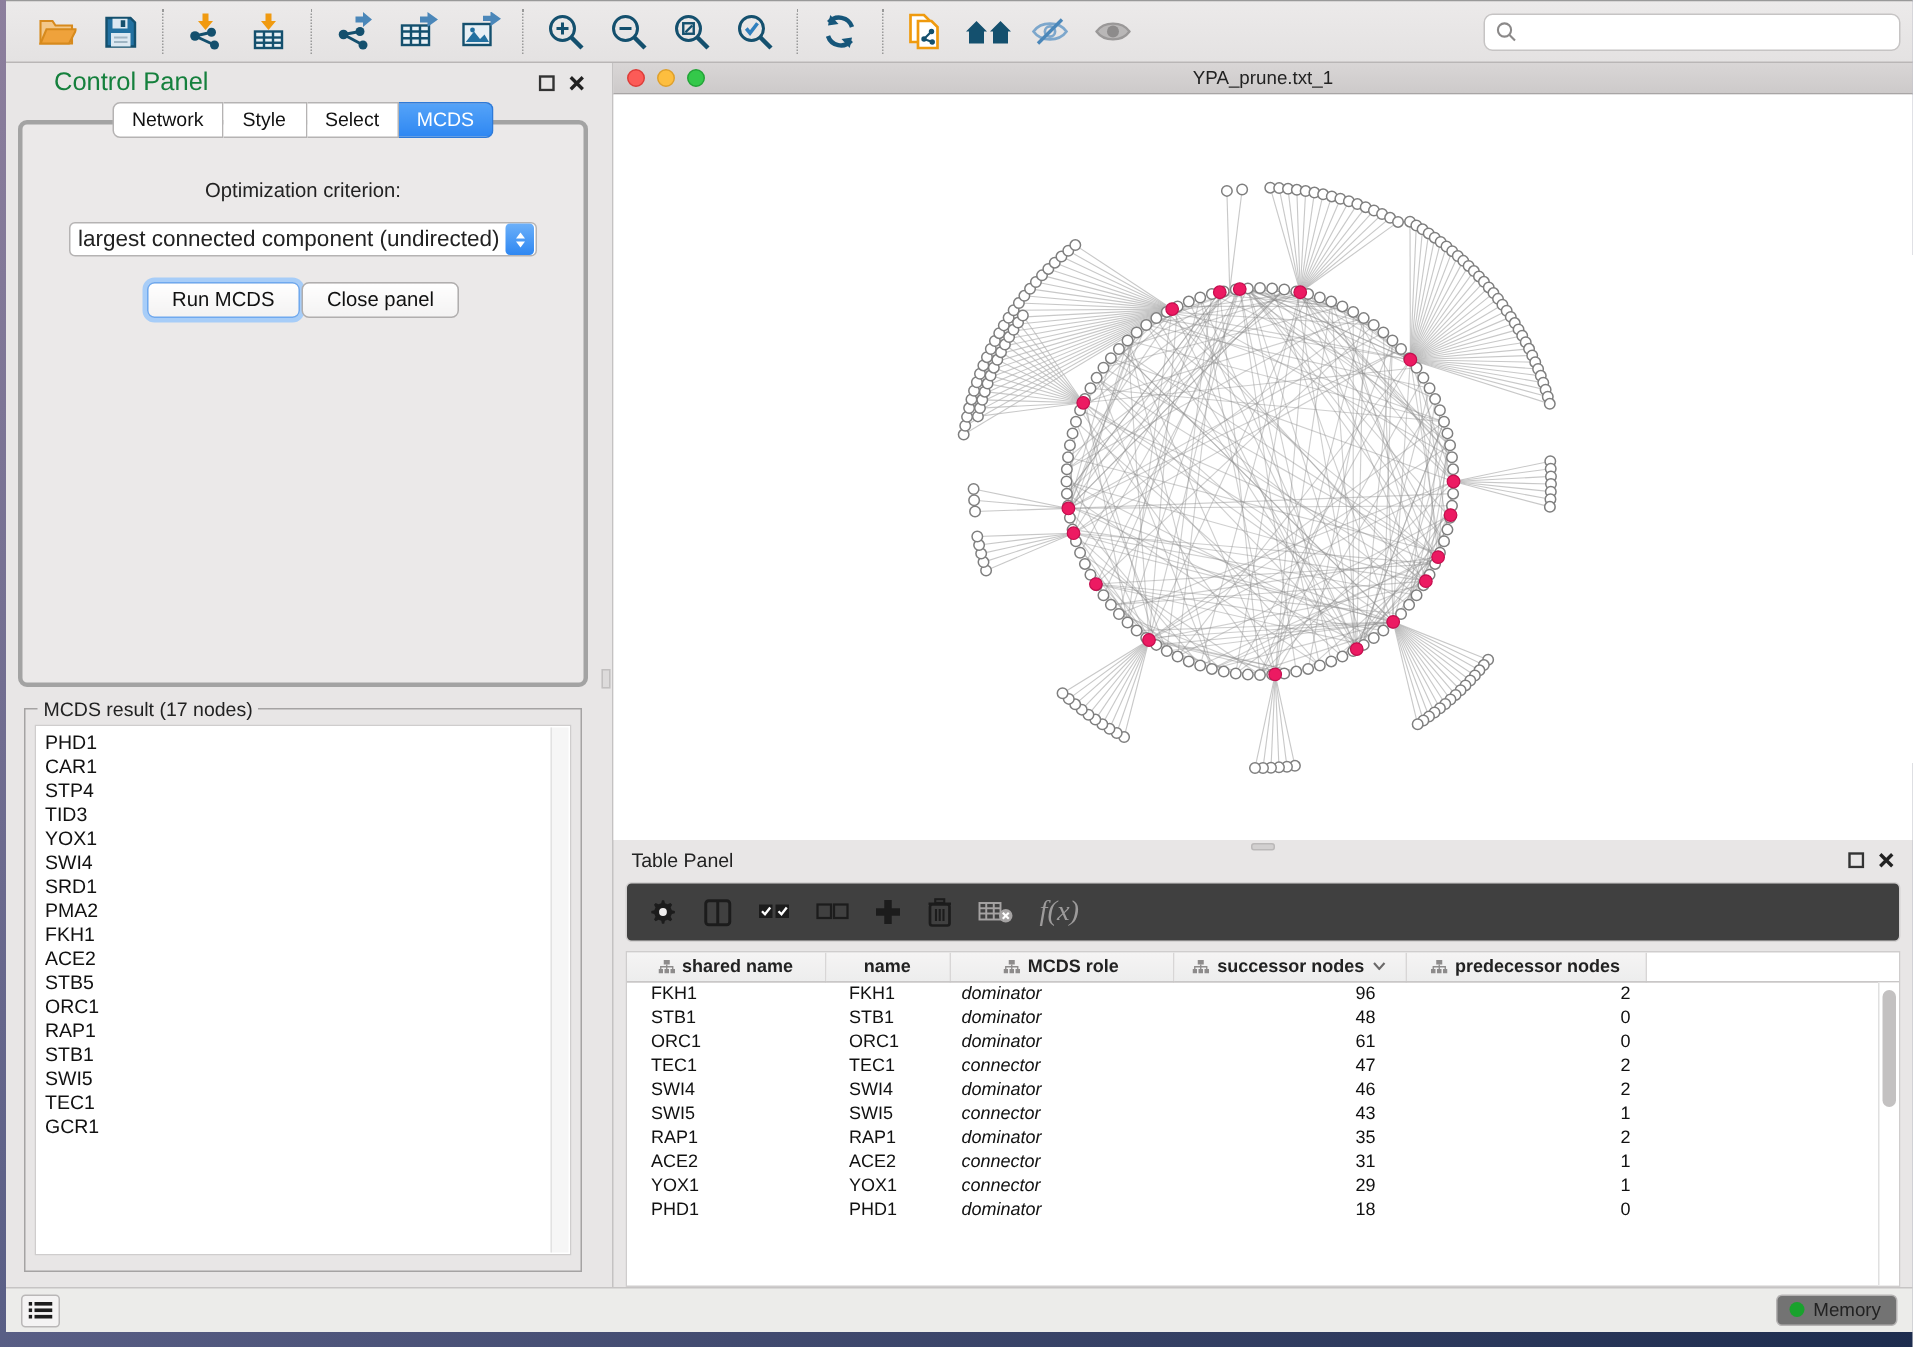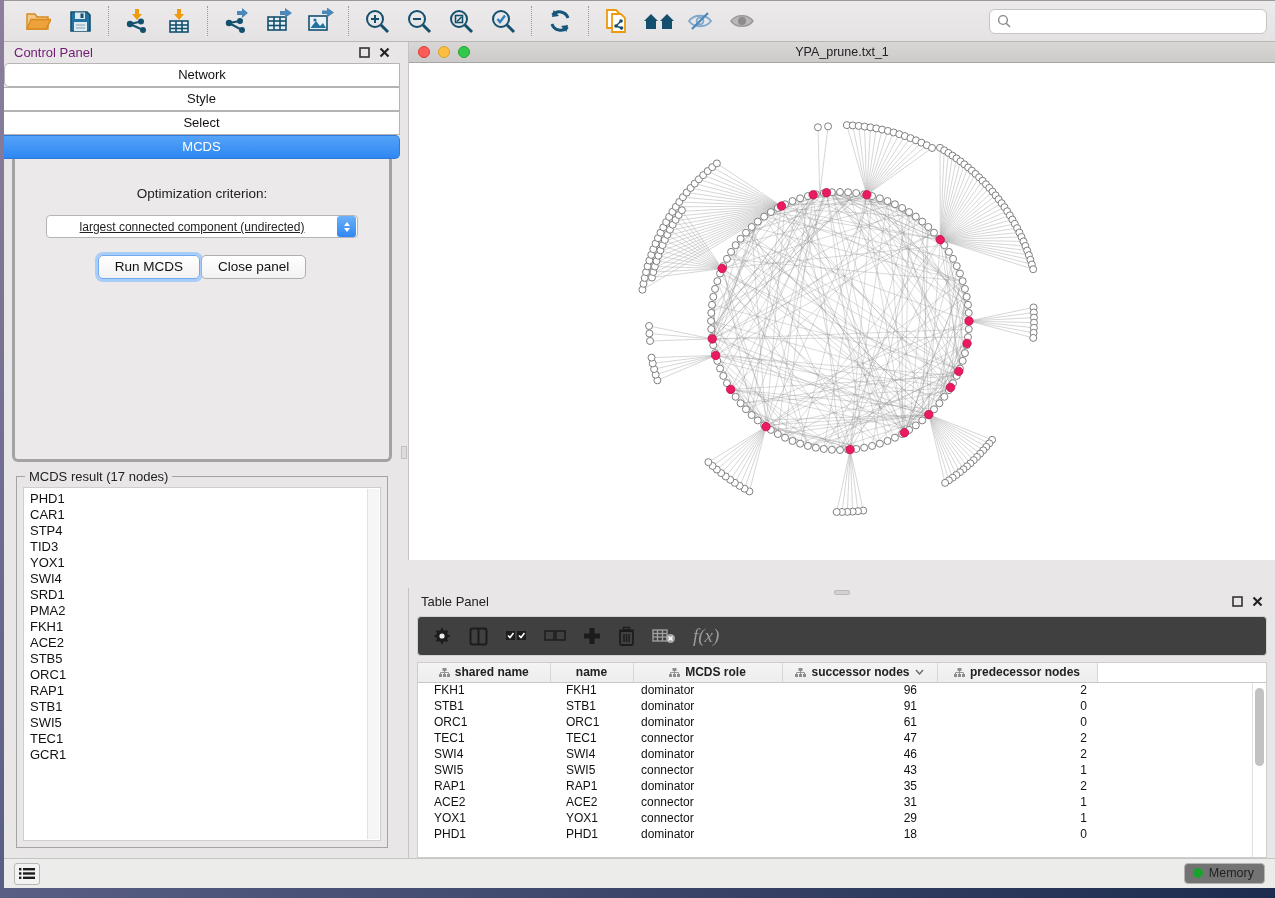--- a/index.html
+++ b/index.html
@@ -18,36 +18,36 @@
   .tb-btn { width:36px; height:32px; display:flex; align-items:center; justify-content:center; cursor:pointer; }
   .search-wrap { margin-left:auto; display:flex; align-items:center; }
   .search-box { width:278px; height:25px; background:#fff; border:1px solid #c6c4c4; border-radius:6px;
     display:flex; align-items:center; padding:0 7px; gap:5px; }
   .search-box input { border:none; outline:none; flex:1; font-size:12px; background:transparent; }
 
   
   .main { flex:1; display:flex; min-height:0; }
   .control-panel { width:396px; flex:0 0 auto; display:flex; flex-direction:column; background:#e8e6e6; position:relative; }
   .cp-header { height:26px; display:flex; align-items:center; padding:0 10px; }
-  .cp-header .ph-title { font-size:13px; color:#701a75; }
+  .cp-header .ph-title { font-size:17px; color:#15803d;margin-left:22px; }
   .panel-icons { margin-left:auto; display:flex; gap:9px; align-items:center; }
 
-  .cp-tabs { display:flex; justify-content:center; position:relative; z-index:2;flex-direction:column; }
+  .cp-tabs { display:flex; justify-content:center; position:relative; z-index:2; }
   .cp-tab { min-width:56px; padding:3px 12px 4px; background:#fff; border:1px solid #b5b3b3; border-left:none;
     font-size:13px; text-align:center; cursor:pointer; color:#111; }
   .cp-tab:first-child { border-left:1px solid #b5b3b3; border-radius:5px 0 0 5px; }
   .cp-tab:last-child { border-radius:0 5px 5px 0; }
   .cp-tab.active { background:linear-gradient(#55a3f8,#2e87f2); border-color:#2e7ad8; color:#fff; }
 
   .cp-content { margin:-12px 8px 0; border:3px solid #a3a3a3; border-radius:6px; background:#ebe9e9;
     padding-top:36px; height:378px; text-align:center; }
   .opt-label { font-size:13.5px; margin-bottom:14px; }
   .dropdown { width:312px; height:23px; margin:0 auto; background:#fff; border:1px solid #b5b3b3; border-radius:4px;
     display:flex; align-items:center; cursor:pointer; }
-  .dropdown .dd-text { flex:1; font-size:12px; text-align:center; padding:0 4px; white-space:nowrap;text-decoration:underline; }
+  .dropdown .dd-text { flex:1; font-size:15px; text-align:right; padding:0 4px; white-space:nowrap; }
   .dd-spin { width:19px; height:21px; border-radius:3px; background:linear-gradient(#6cb0f9,#2e87f2);
     margin:0 1px 0 0; display:flex; flex-direction:column; align-items:center; justify-content:center; gap:2px; }
   .dd-spin span { width:0; height:0; border-left:3.5px solid transparent; border-right:3.5px solid transparent; }
   .dd-up { border-bottom:4.5px solid #fff; }
   .dd-down { border-top:4.5px solid #fff; }
   .btn-row { margin-top:17px; display:flex; justify-content:center; gap:1px; }
   .push-btn { background:linear-gradient(#fff,#f3f2f2); border:1px solid #b0aeae; border-radius:5px;
     padding:3px 16px 4px; font-size:13.5px; cursor:pointer; color:#111; }
   .push-btn.focus { box-shadow:0 0 0 3px #a7cdf8; border-color:#6fa9ef; }
 
@@ -55,21 +55,21 @@
     padding:10px 6px 6px 6px; }
   .result-title { position:absolute; top:-8px; left:8px; background:#e8e6e6; padding:0 4px; font-size:13px; }
   .result-list { background:#fff; border:1px solid #cfcdcd; height:354px; overflow:hidden; position:relative;
     padding:3px 0 0 6px; }
   .result-item { font-size:13px; line-height:16px; color:#111; }
   .result-scroll { position:absolute; top:1px; right:1px; bottom:1px; width:12px; background:#f6f6f6; border-left:1px solid #e2e2e2; }
 
   .divider-v { width:8px; flex:0 0 auto; background:#e8e6e6; position:relative; }
   .divider-v .grip { position:absolute; left:1px; top:404px; width:6px; height:13px; background:#dddbdb; border:1px solid #c2c0c0; }
 
-  .right-col { flex:1; display:flex; flex-direction:column; min-width:0; position:relative;gap:28px; }
+  .right-col { flex:1; display:flex; flex-direction:column; min-width:0; position:relative; }
 
   
   .net-window { height:518px; flex:0 0 auto; display:flex; flex-direction:column; border-left:1px solid #c4c2c2; }
   .net-titlebar { height:21px; background:linear-gradient(#d9d6d6,#cdcaca); border-bottom:1px solid #a8a5a5;
     display:flex; align-items:center; position:relative; }
   .lights { display:flex; gap:8px; padding-left:9px; }
   .light { width:12px; height:12px; border-radius:50%; }
   .light.red { background:#fc5b57; border:1px solid #dd3d39; }
   .light.yellow { background:#fdbe3f; border:1px solid #dfa02c; }
   .light.green { background:#34c84a; border:1px solid #23a437; }
@@ -88,21 +88,21 @@
   .fx { font-family:"Liberation Serif","DejaVu Serif",serif; font-style:italic; font-size:19px; color:#9d9b9b; }
 
   .table-wrap { margin:0 8px; background:#fff; border:1px solid #cfcdcd; flex:1; position:relative; overflow:hidden; }
   table.node-table { border-collapse:collapse; table-layout:fixed; width:100%; }
   .node-table th { background:linear-gradient(#f5f4f4,#ededed); border-right:1px solid #d8d6d6; border-bottom:1px solid #c9c7c7;
     font-weight:normal; font-size:12px; height:19px; padding:0 4px; white-space:nowrap; overflow:hidden; }
   .th-inner { display:flex; align-items:center; justify-content:center; gap:5px;font-weight:bold; }
   .node-table td { font-size:12px; height:16px; padding:0 4px; white-space:nowrap; overflow:hidden; color:#111; }
   .col-sharedname { width:132px; } .col-name { width:83px; } .col-role { width:149px; }
   .col-succ { width:155px; } .col-pred { width:160px; } .col-rest { width:auto; }
-  td.c-shared { padding-left:16px; } td.c-name { padding-left:16px; } td.c-role { padding-left:8px; }
+  td.c-shared { padding-left:16px; } td.c-name { padding-left:16px; } td.c-role { padding-left:8px;font-style:italic; }
   td.c-succ { text-align:right; padding-right:20px; } td.c-pred { text-align:right; padding-right:10px; }
   .vscroll { position:absolute; top:20px; right:0; bottom:0; width:14px; background:#fff; border-left:1px solid #e0e0e0; }
   .vscroll .thumb { position:absolute; top:5px; left:2px; width:9px; height:78px; background:#c3c1c1; border-radius:5px; }
 
   .tp-tabs { height:30px; display:flex; justify-content:center; align-items:center; flex:0 0 auto; }
   .tp-tab { padding:3px 13px 4px; background:#fff; border:1px solid #b5b3b3; border-left:none; font-size:13px; cursor:pointer; }
   .tp-tab:first-child { border-left:1px solid #b5b3b3; border-radius:5px 0 0 5px; }
   .tp-tab:last-child { border-radius:0 5px 5px 0; }
   .tp-tab.active { background:linear-gradient(#55a3f8,#2e87f2); border-color:#2e7ad8; color:#fff; }
 
@@ -1145,21 +1145,21 @@
                     <td class="c-name">FKH1</td>
                     <td class="c-role">dominator</td>
                     <td class="c-succ">96</td>
                     <td class="c-pred">2</td>
                     <td></td>
                   </tr>
                   <tr>
                     <td class="c-shared">STB1</td>
                     <td class="c-name">STB1</td>
                     <td class="c-role">dominator</td>
-                    <td class="c-succ">91</td>
+                    <td class="c-succ">48</td>
                     <td class="c-pred">0</td>
                     <td></td>
                   </tr>
                   <tr>
                     <td class="c-shared">ORC1</td>
                     <td class="c-name">ORC1</td>
                     <td class="c-role">dominator</td>
                     <td class="c-succ">61</td>
                     <td class="c-pred">0</td>
                     <td></td>

